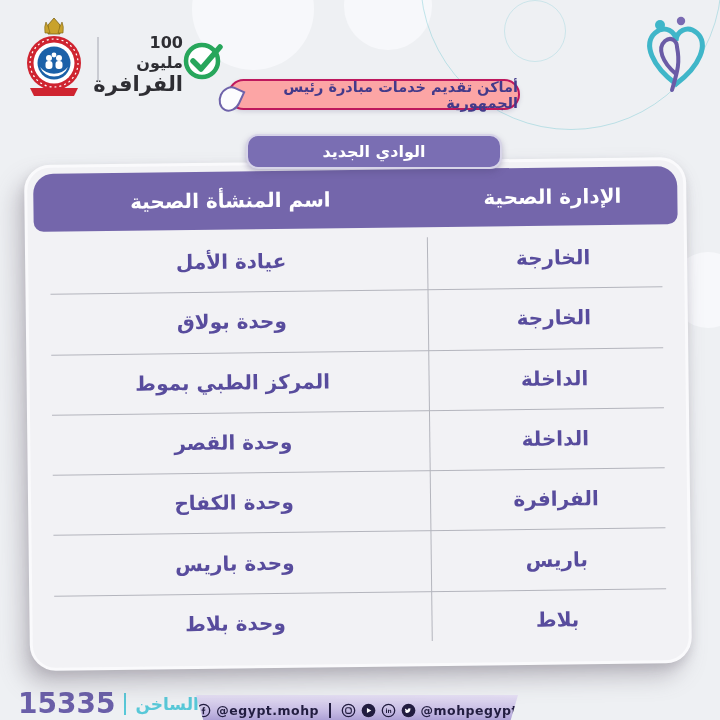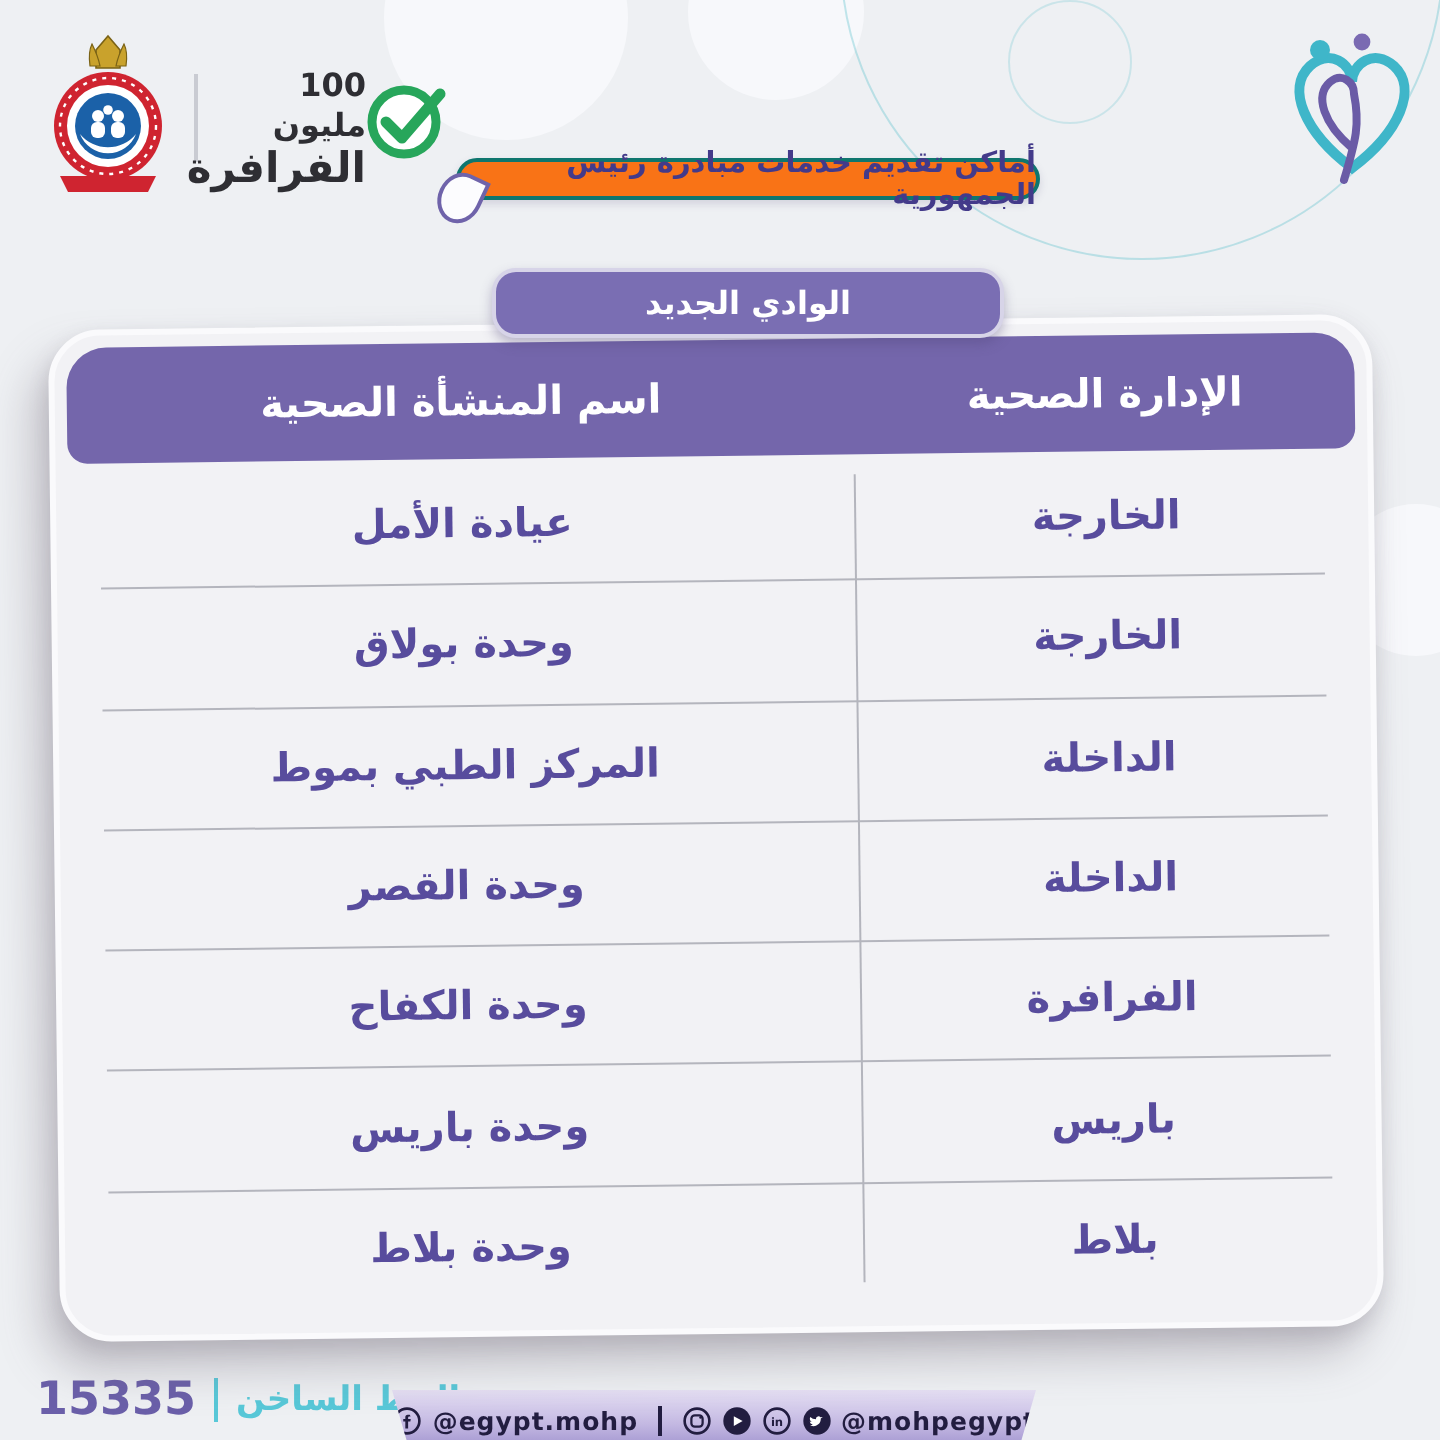--- a/index.html
+++ b/index.html
@@ -23,21 +23,21 @@
   .check{position:absolute;left:180px;top:36px;width:48px;height:48px;}
   
   .seh-text{position:absolute;right:82px;top:23px;width:110px;text-align:center;color:#35adc2;direction:rtl;}
   .seh-top{font-size:11px;font-weight:bold;}
   .seh-main{font-size:27px;font-weight:bold;line-height:1.05;}
   .seh-bottom{font-size:10.5px;font-weight:bold;margin-top:1px;}
   .heart{position:absolute;right:4px;top:12px;width:80px;height:84px;}
   
   .banner{position:absolute;display:flex;align-items:center;justify-content:center;
           font-weight:bold;direction:rtl;}
-  .b1{left:228px;top:79px;width:292px;height:21px;background:#f97316;border:2px solid #0f766e;
+  .b1{left:228px;top:79px;width:292px;height:31px;background:#fca5a5;border:2px solid #be185d;
       border-radius:16px;color:#433a8a;font-size:14.5px;z-index:3;
       box-shadow:0 2px 4px rgba(90,80,130,.18);box-sizing:border-box;}
   .b1::before{content:"";position:absolute;left:-11px;top:5px;width:18px;height:22px;background:#fcfcfe;
       border:2px solid #6f63aa;border-radius:60% 0 60% 60%;transform:rotate(25deg);z-index:-1;}
   .b2{left:262px;top:105px;width:253px;height:28px;background:#7ec7e8;border-radius:14px;color:#ffffff;
       font-size:13.5px;z-index:2;box-shadow:0 2px 4px rgba(70,120,150,.25);}
   .b2::before{content:"";position:absolute;left:-9px;top:-3px;width:16px;height:20px;background:#7ec7e8;
       border-radius:60% 0 60% 60%;transform:rotate(25deg);z-index:-1;}
   .b3{left:246px;top:134px;width:256px;height:35px;background:#7a6eb3;border:2px solid rgba(255,255,255,.7);
       border-radius:12px;color:#fff;font-size:16px;z-index:4;
@@ -51,21 +51,21 @@
          grid-template-columns:250px 1fr;direction:rtl;align-items:center;color:#fff;
          font-weight:bold;font-size:20px;text-align:center;}
   .tbody{position:relative;height:422px;display:grid;grid-template-rows:repeat(7,1fr);
          direction:rtl;margin-top:2px;}
   .tbody::before{content:"";position:absolute;right:250px;top:8px;bottom:10px;width:1px;background:#b4b5bd;}
   .trow{display:grid;grid-template-columns:250px 1fr;align-items:center;text-align:center;position:relative;}
   .trow + .trow::after{content:"";position:absolute;left:16px;right:16px;top:0;height:1px;background:#b4b5bd;}
   .cell{font-size:20px;font-weight:bold;color:#584c9d;}
   
   .hotline{position:absolute;left:18px;top:687px;display:flex;align-items:center;gap:9px;direction:ltr;}
-  .hot-num{font-size:23px;font-weight:bold;color:#6a5fa9;}
+  .hot-num{font-size:28px;font-weight:bold;color:#6a5fa9;}
   .hot-sep{width:2px;height:22px;background:#58c8d8;}
   .hot-label{font-size:17px;font-weight:bold;color:#58c8d8;direction:rtl;}
   .ribbon{position:absolute;left:196px;top:695px;width:322px;height:31px;
           background:linear-gradient(180deg,#e6e0f4 0%,#c3b8e2 55%,#9c8fcc 100%);
           clip-path:polygon(0 0,100% 0,calc(100% - 9px) 100%,9px 100%);
           display:flex;align-items:center;justify-content:flex-end;gap:5px;
           color:#221d40;font-weight:bold;font-size:12.5px;}
   .ribbon .sep{width:1.5px;height:15px;background:#221d40;margin:0 5px;}
   .handle{letter-spacing:.5px;}
   .icn{width:15px;height:15px;flex:0 0 auto;}

